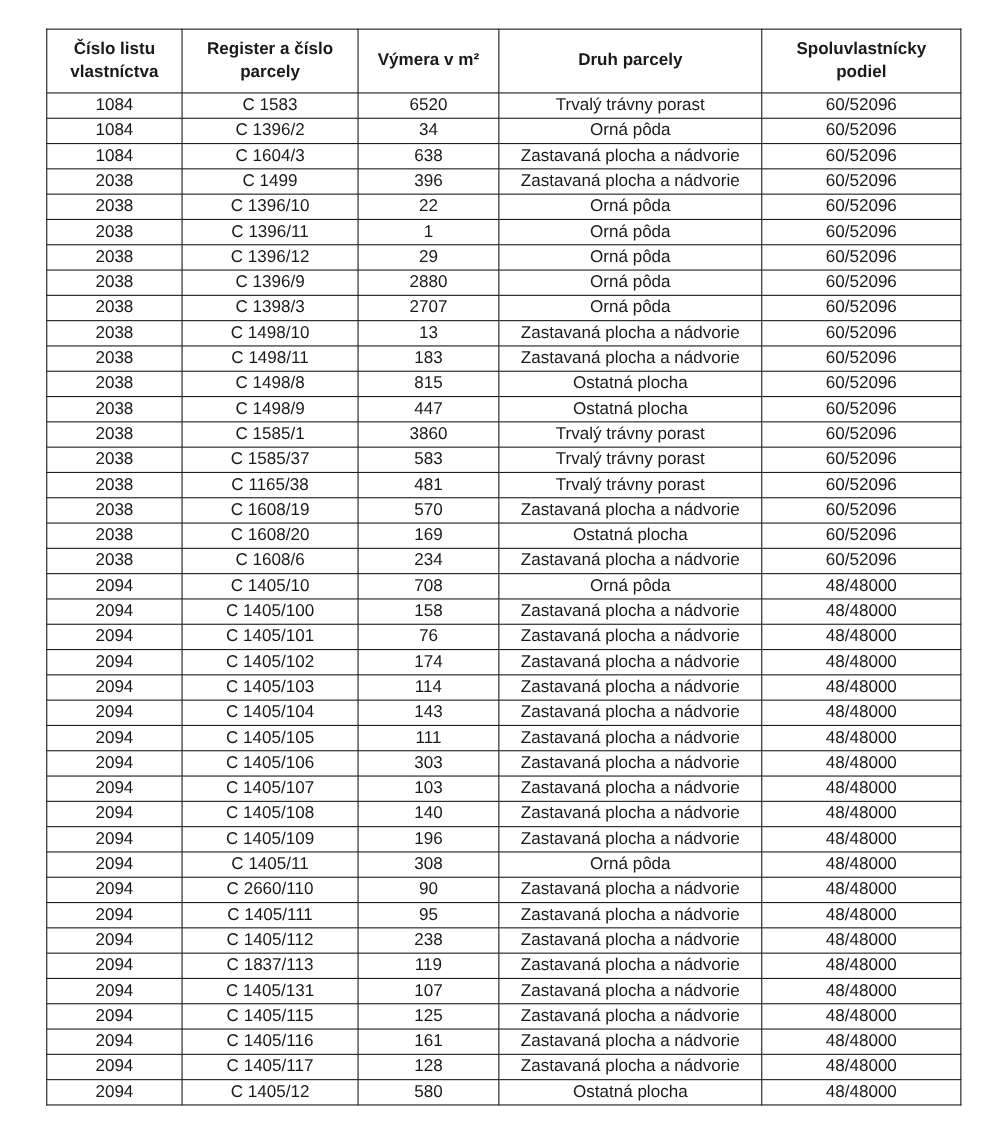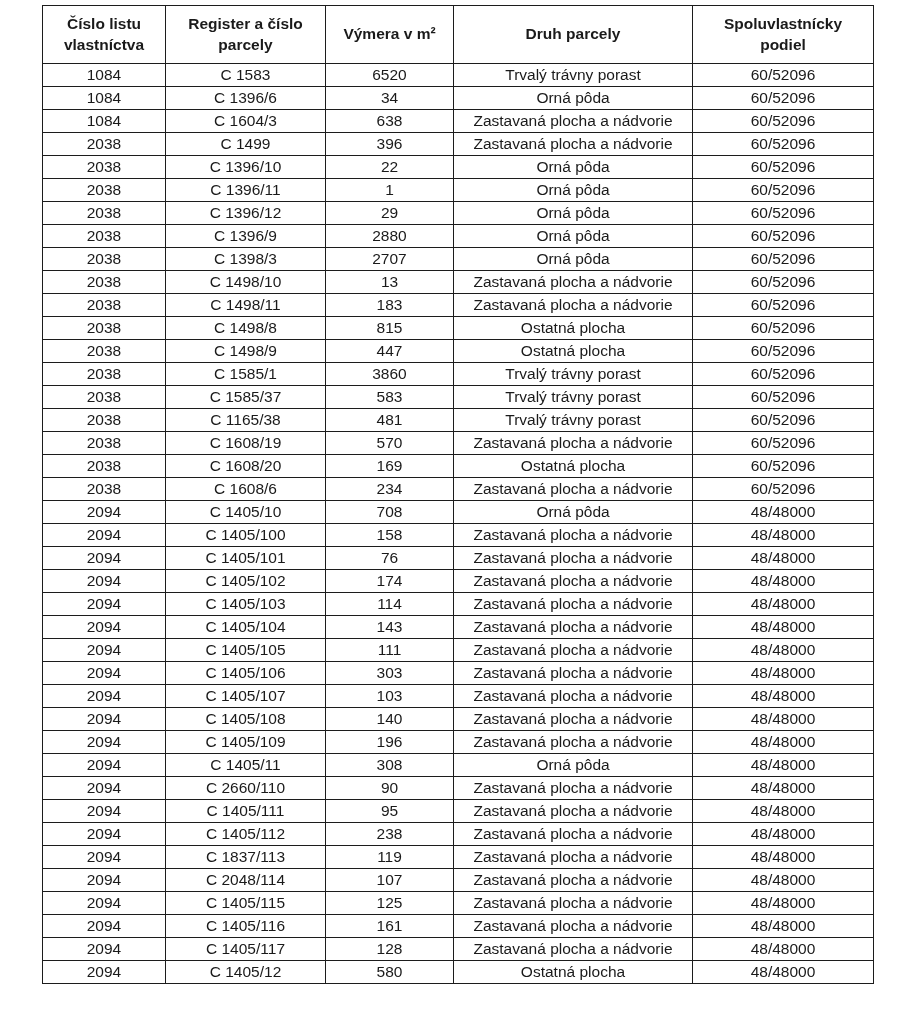--- a/index.html
+++ b/index.html
@@ -11,21 +11,21 @@
   .page {
     position: relative;
     width: 915px;
     height: 1023px;
     background: #ffffff;
     overflow: hidden;
   }
   table.land-table {
     position: absolute;
     left: 42px;
-    top: 5px;
+    top: 26px;
     width: 831px;
     border-collapse: collapse;
     table-layout: fixed;
   }
   .land-table th, .land-table td {
     border: 1px solid #1c1c1c;
     text-align: center;
     vertical-align: middle;
     color: #1a1a1a;
     overflow: hidden;
@@ -71,21 +71,21 @@
     <tbody>
         <tr>
           <td>1084</td>
           <td>C 1583</td>
           <td>6520</td>
           <td>Trvalý trávny porast</td>
           <td>60/52096</td>
         </tr>
         <tr>
           <td>1084</td>
-          <td>C 1396/6</td>
+          <td>C 1396/2</td>
           <td>34</td>
           <td>Orná pôda</td>
           <td>60/52096</td>
         </tr>
         <tr>
           <td>1084</td>
           <td>C 1604/3</td>
           <td>638</td>
           <td>Zastavaná plocha a nádvorie</td>
           <td>60/52096</td>
@@ -309,21 +309,21 @@
         </tr>
         <tr>
           <td>2094</td>
           <td>C 1837/113</td>
           <td>119</td>
           <td>Zastavaná plocha a nádvorie</td>
           <td>48/48000</td>
         </tr>
         <tr>
           <td>2094</td>
-          <td>C 2048/114</td>
+          <td>C 1405/131</td>
           <td>107</td>
           <td>Zastavaná plocha a nádvorie</td>
           <td>48/48000</td>
         </tr>
         <tr>
           <td>2094</td>
           <td>C 1405/115</td>
           <td>125</td>
           <td>Zastavaná plocha a nádvorie</td>
           <td>48/48000</td>

